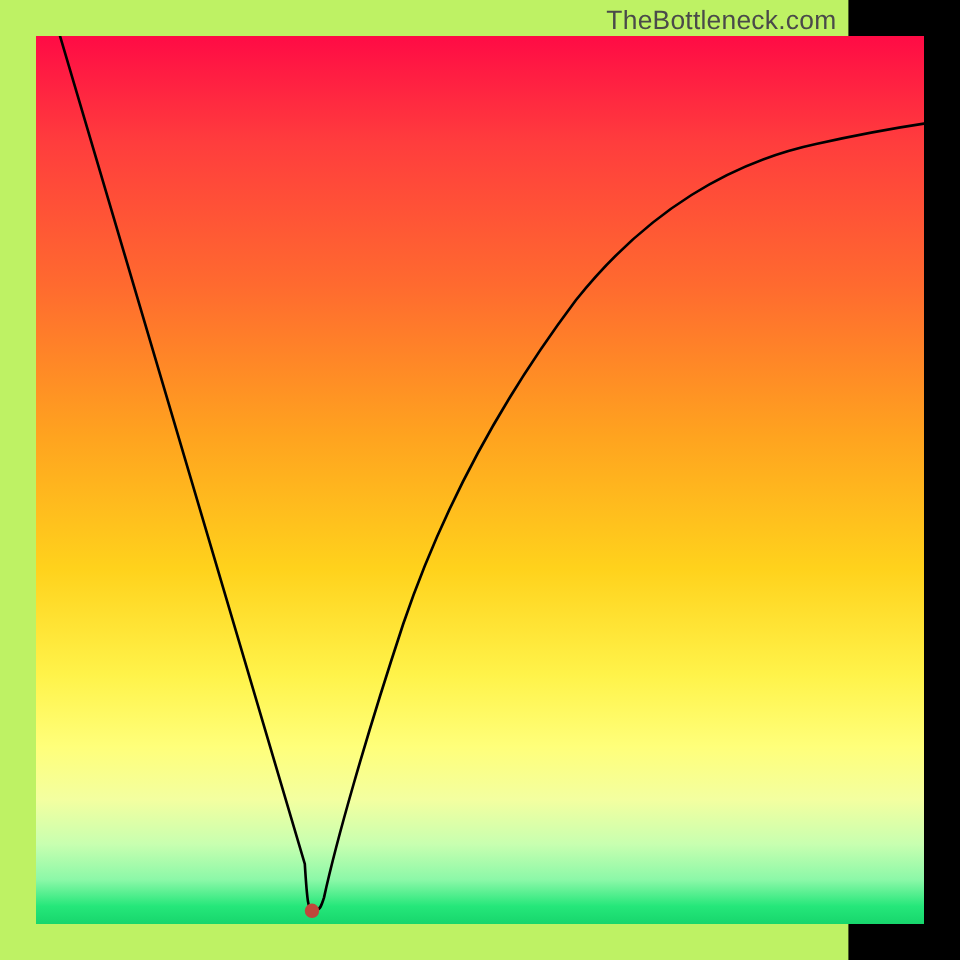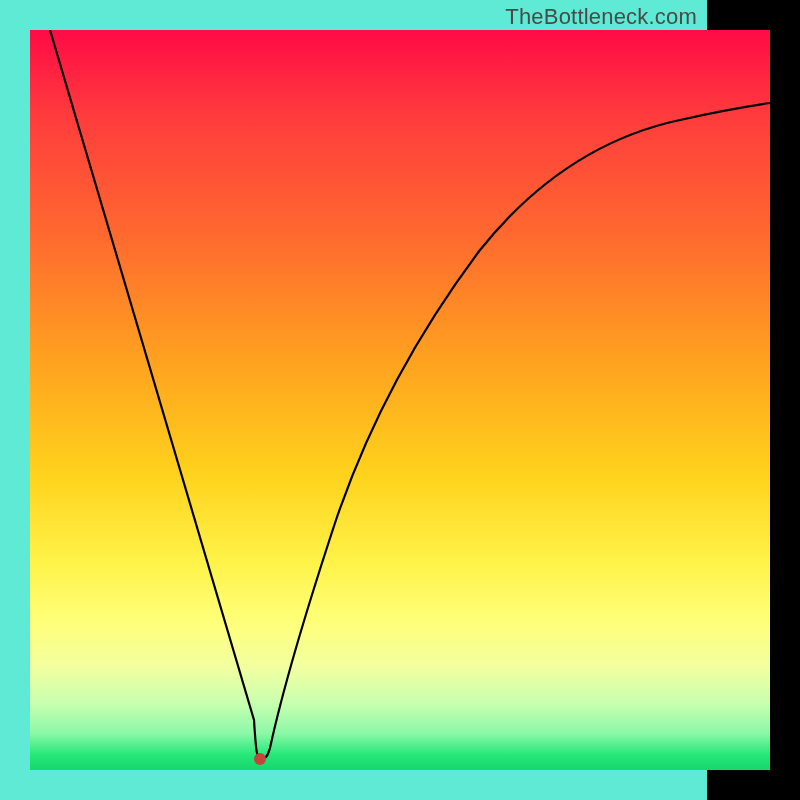--- a/index.html
+++ b/index.html
@@ -8,21 +8,21 @@
     width: 800px;
     height: 800px;
     background: #000;
     overflow: hidden;
     font-family: Arial, Helvetica, sans-serif;
   }
   .frame {
     position: relative;
     width: 707px;
     height: 800px;
-    background: #5eead4;
+    background: #bef264;
   }
   .watermark {
     position: absolute;
     top: 4px;
     right: 10px;
     color: #4a4a4a;
     font-size: 22px;
     font-weight: 400;
     letter-spacing: 0.2px;
     z-index: 5;

